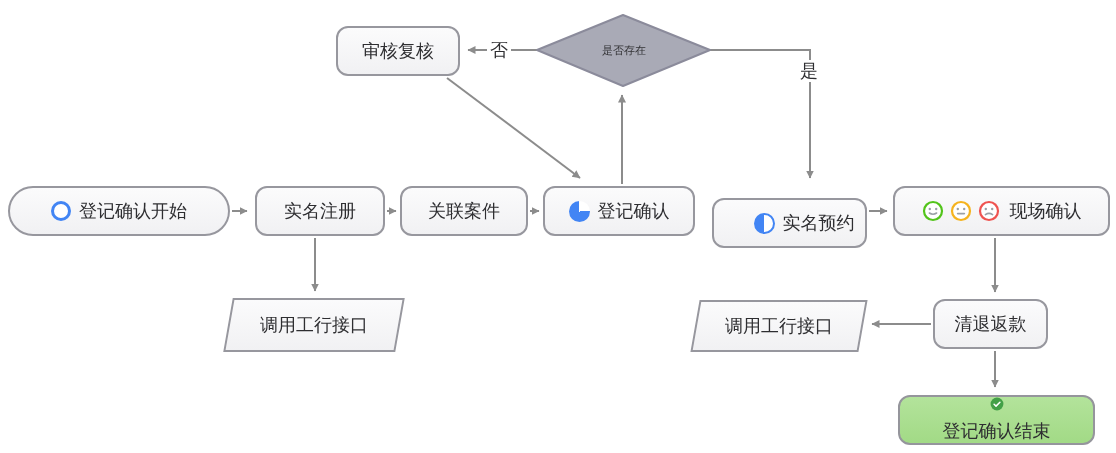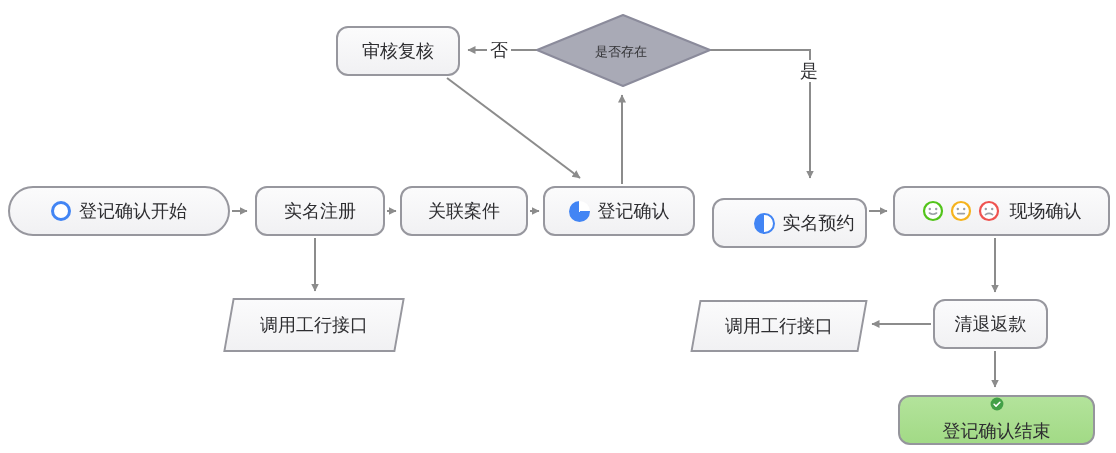--- a/index.html
+++ b/index.html
@@ -53,23 +53,23 @@
     align-items: center;
     justify-content: center;
     font-size: 18px;
     color: #2e2e31;
     white-space: nowrap;
   }
   .para .para-label { transform: skewX(10deg); }
 
   .diamond-label {
     position: absolute;
-    font-size: 13px;
+    font-size: 11px;
     color: #333336;
-    text-align: left;
+    text-align: center;
     white-space: nowrap;
   }
 
   .edge-label {
     position: absolute;
     background: #ffffff;
     font-size: 18px;
     color: #2e2e31;
     padding: 0 3px;
     line-height: 22px;

